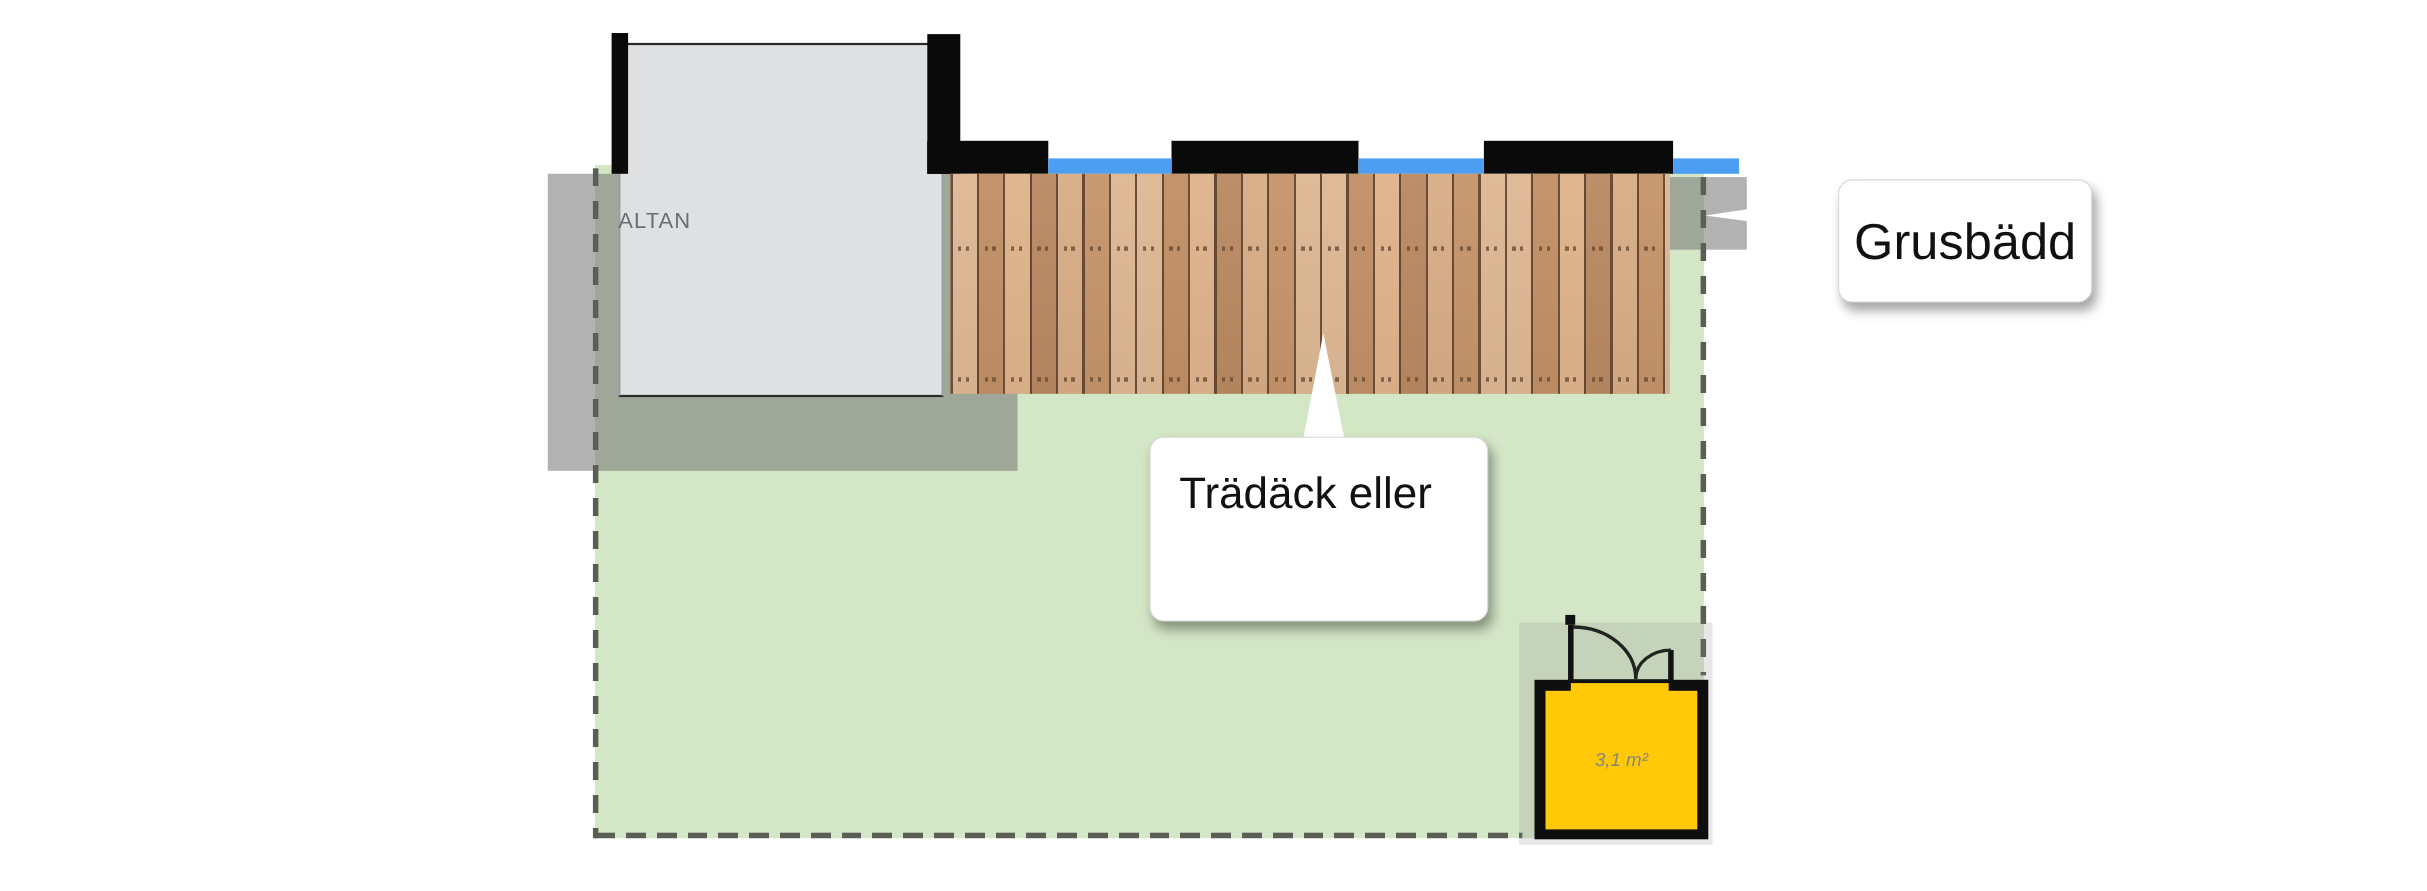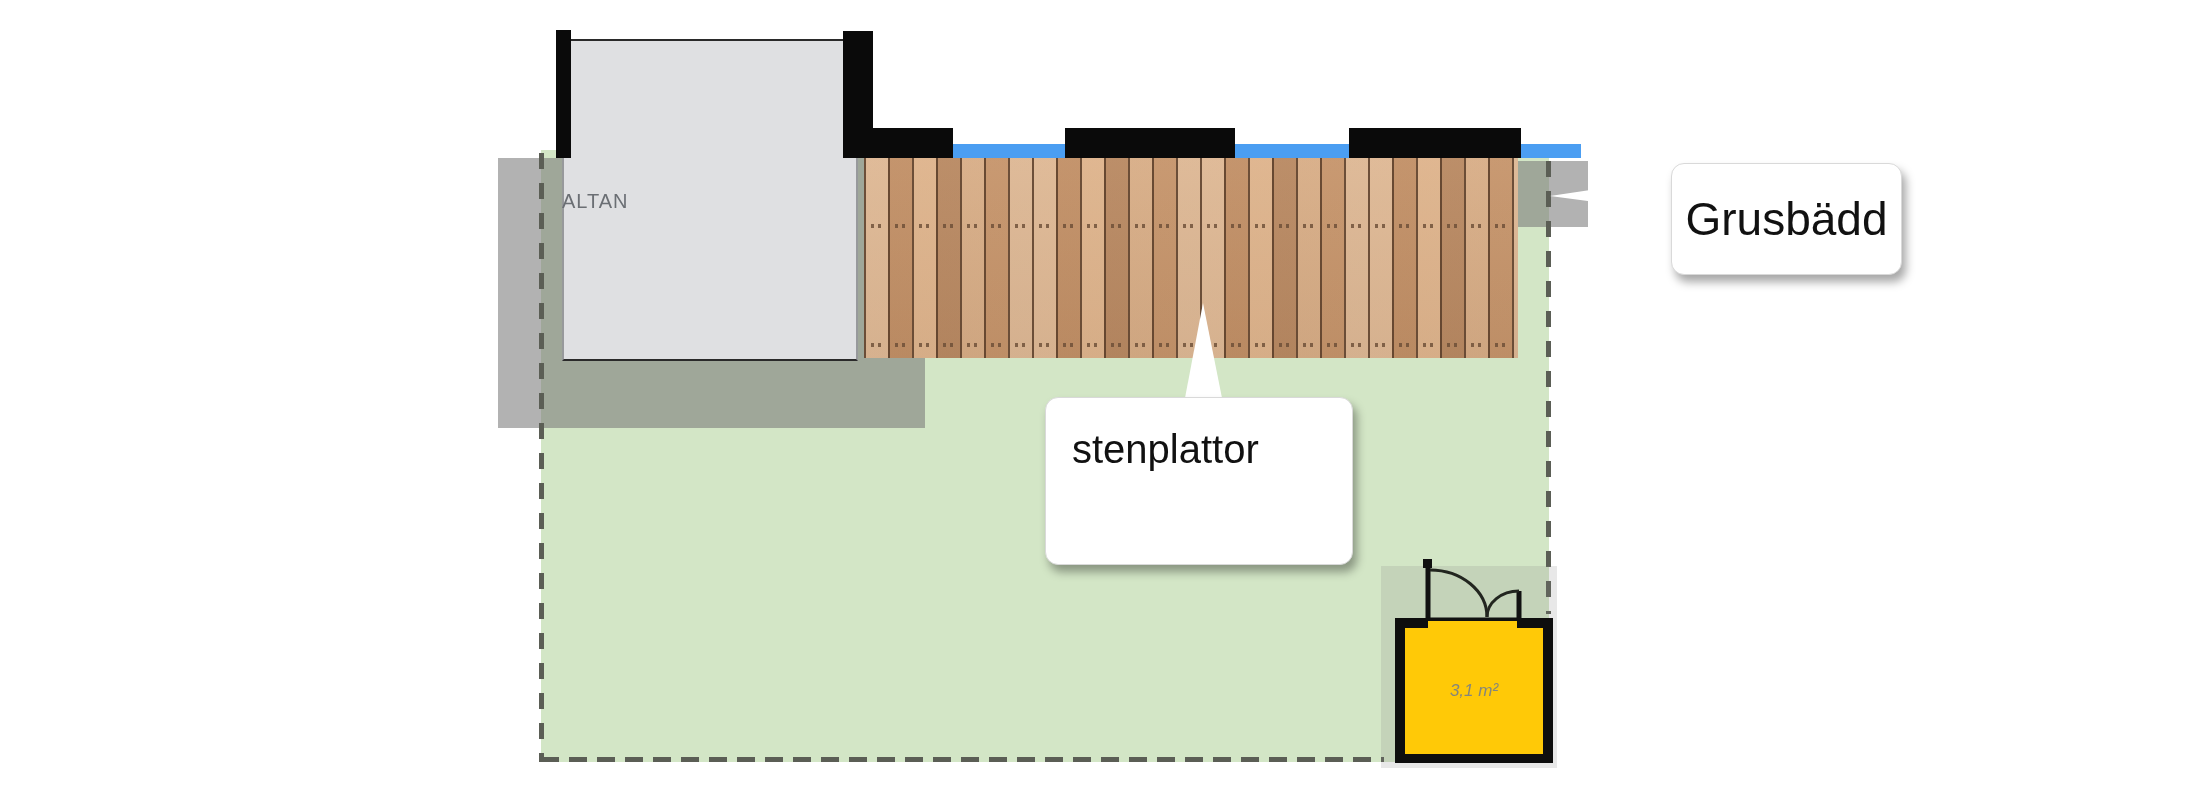--- a/index.html
+++ b/index.html
@@ -163,16 +163,16 @@
     <polygon points="10,26 131,8 131,42" fill="#ffffff"></polygon>
   </svg>
   <div class="abs callout callout-grusbadd">
     <span>Grusbädd</span>
   </div>
 
   <svg class="abs pointer-svg" style="left:1175px;top:295px;" width="60" height="110" viewBox="0 0 60 110">
     <polygon points="28,8 10,103 47,103" fill="#ffffff"></polygon>
   </svg>
   <div class="abs callout callout-tradack">
-    <div>stenplattor</div>
+    <div>Trädäck eller</div>
   </div>
 
 </div>
 
 </body></html>

